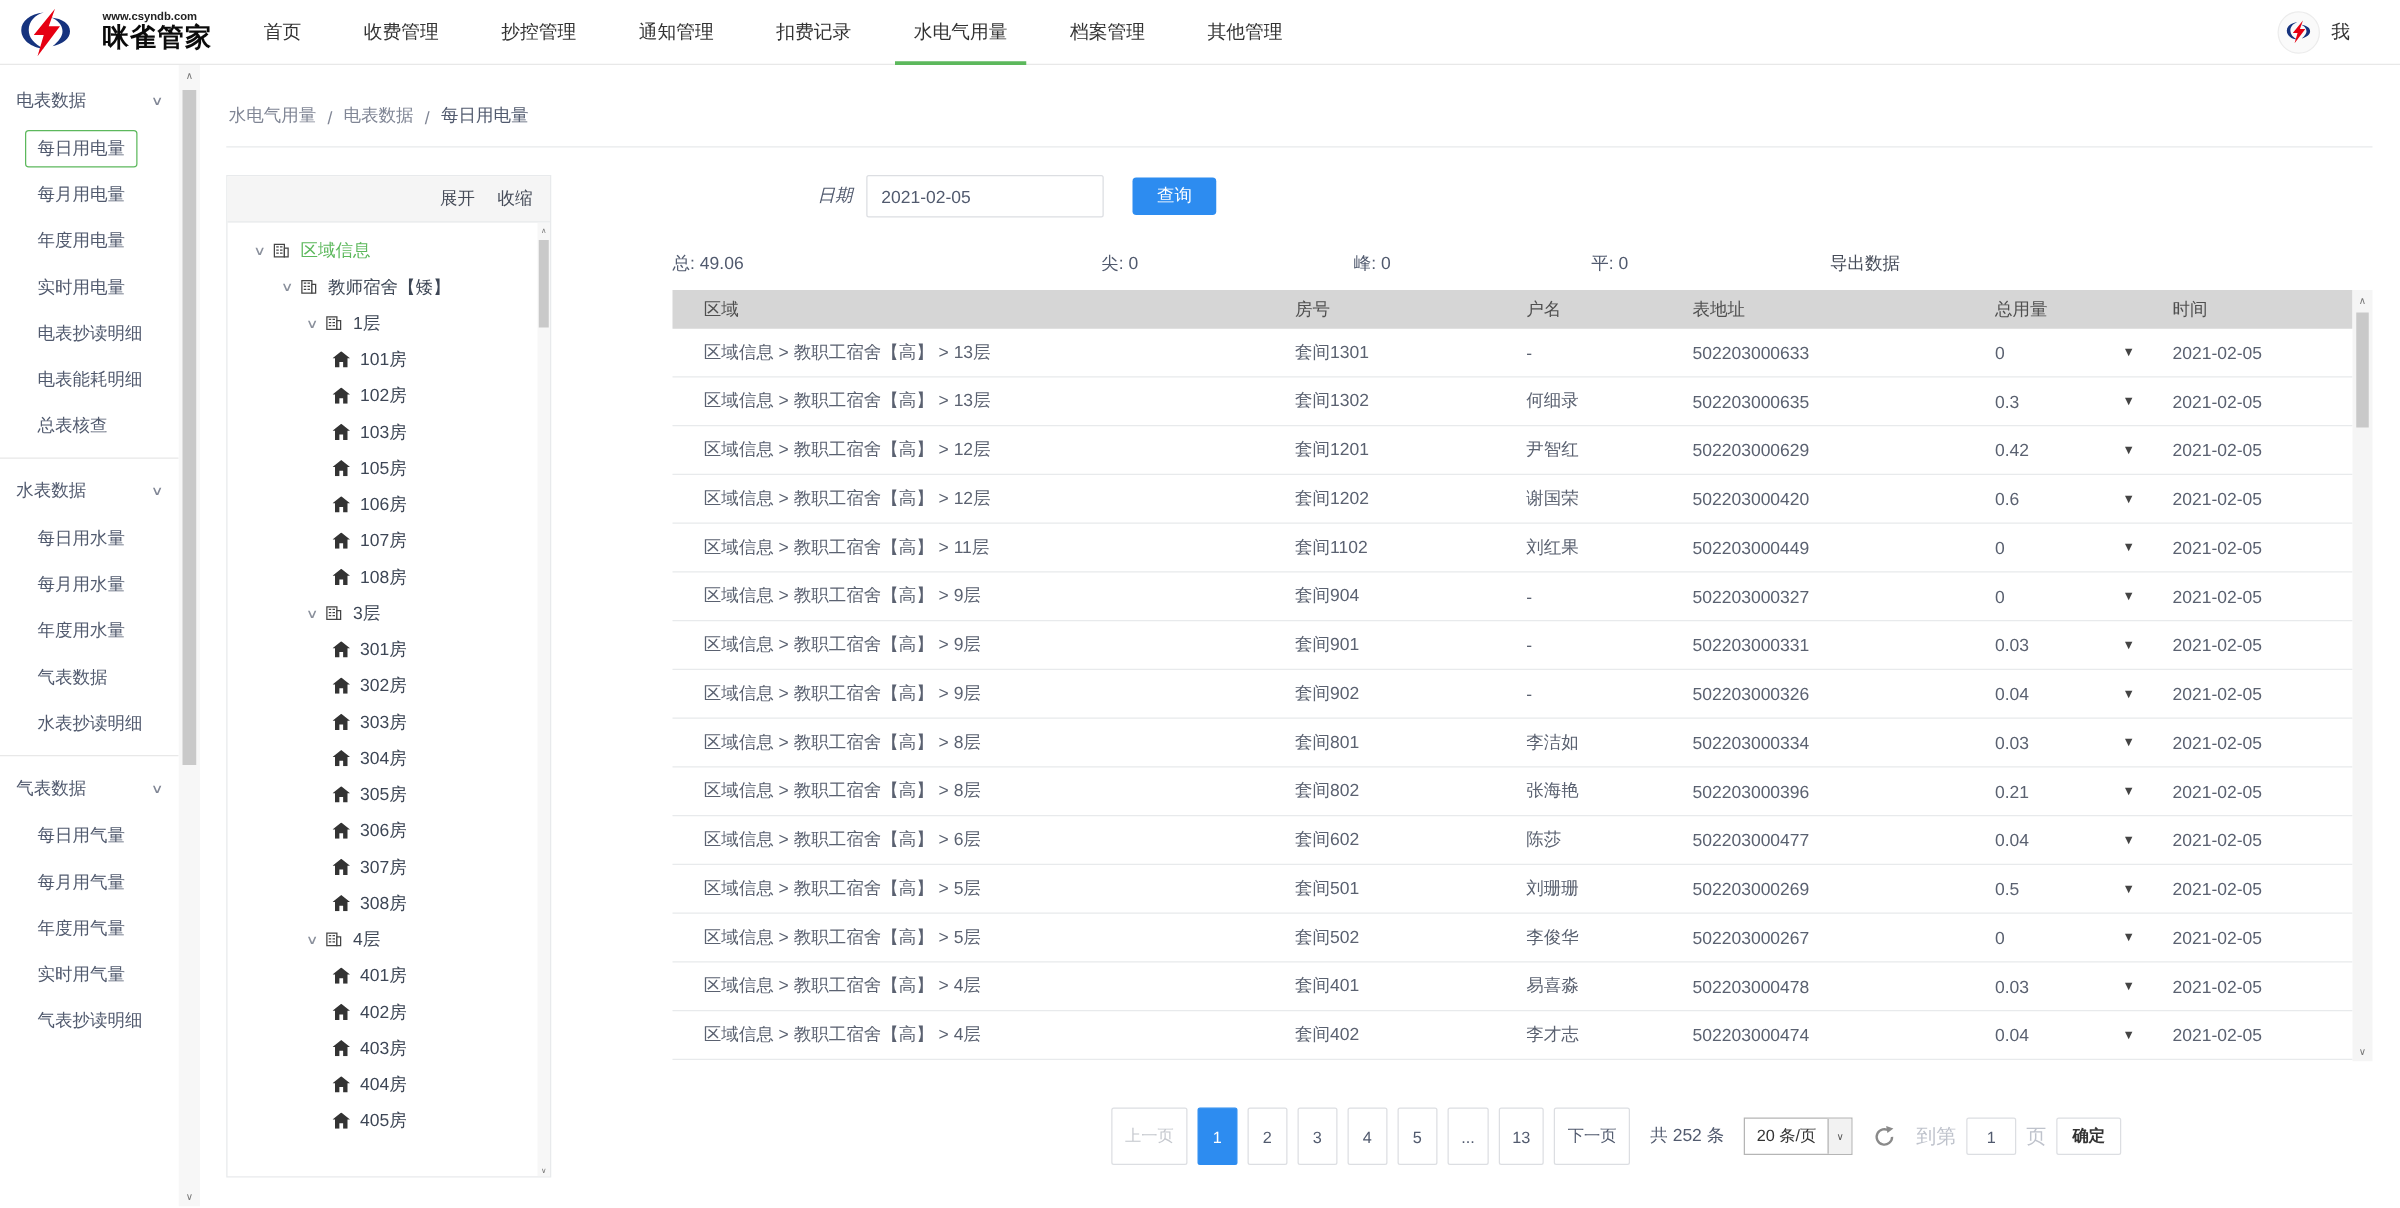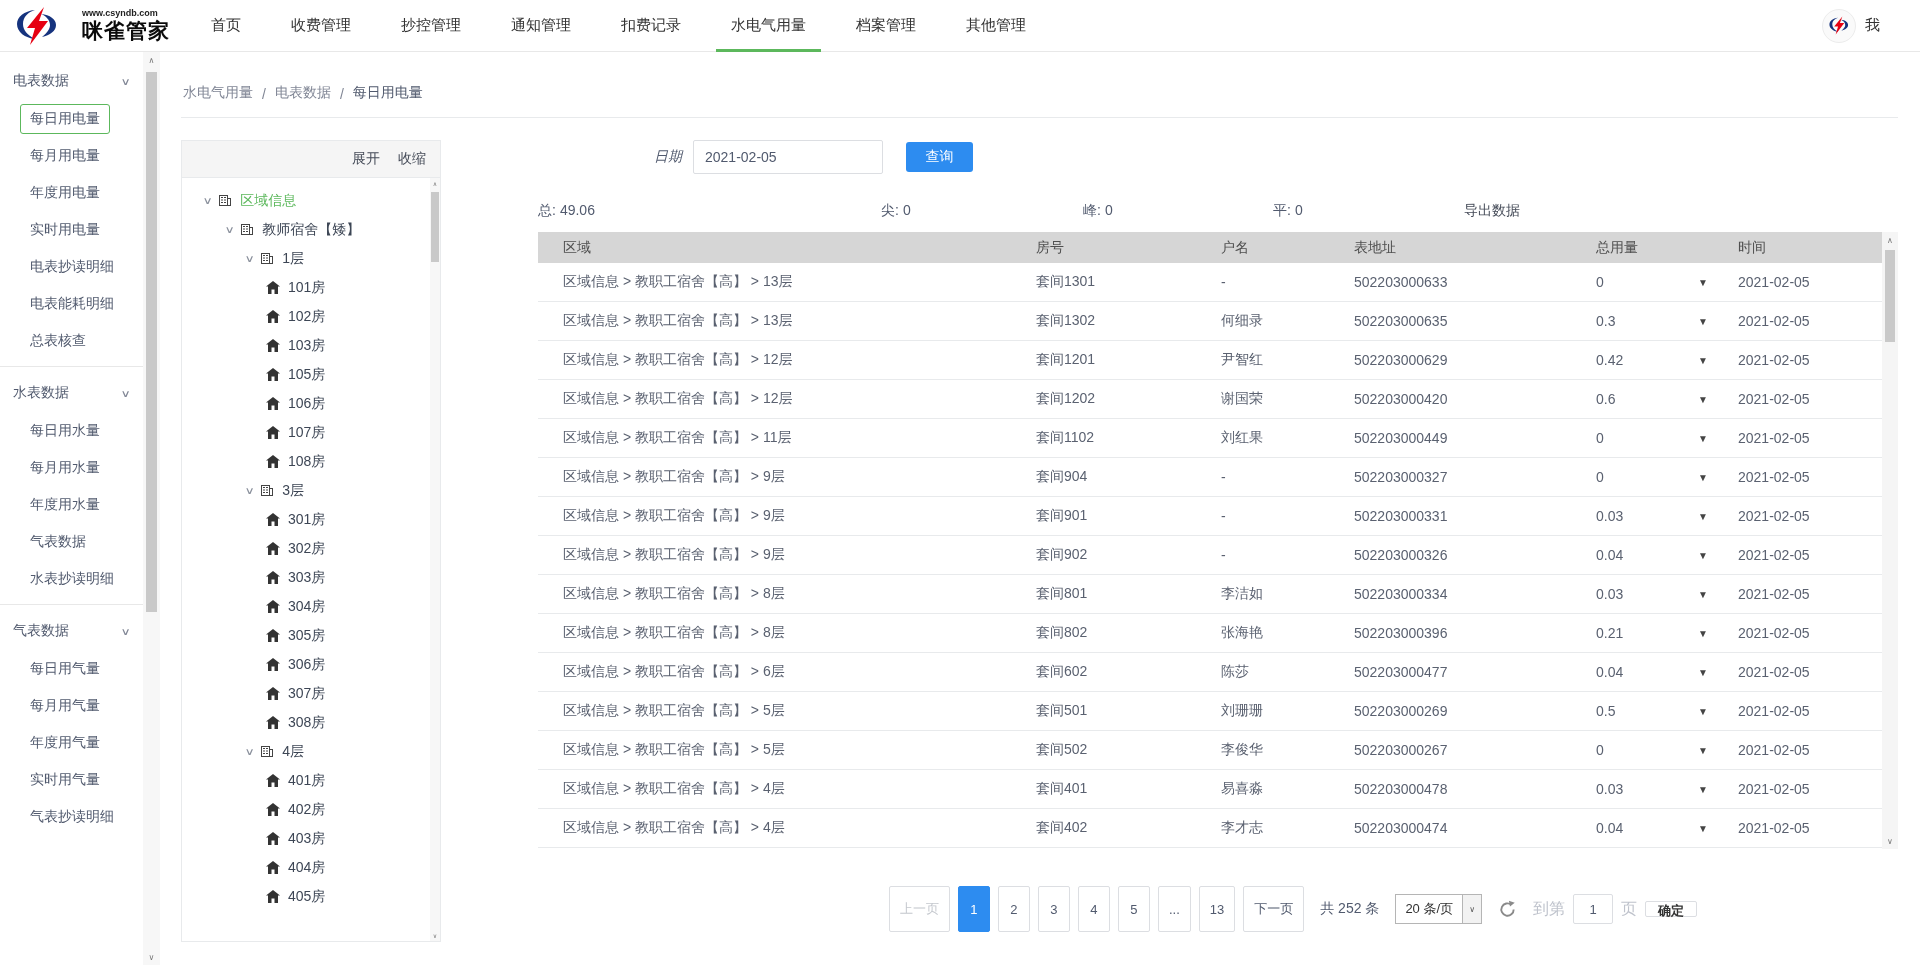--- a/index.html
+++ b/index.html
@@ -97,21 +97,21 @@
   .pg.active { background:#2d8cf0; border-color:#2d8cf0; color:#fff; }
   .pg-total { margin:0 8px; font-size:14px; color:#515a6e; }
   .pg-select { display:flex; align-items:stretch; height:30px; border:1px solid #b5b5b5; background:#fff; cursor:pointer; }
   .pg-select .sel-text { display:flex; align-items:center; padding:0 9px; font-size:13px; color:#333; }
   .pg-select .sel-arrow { width:19px; background:#f2f2f2; border-left:1px solid #b5b5b5; display:flex;
     align-items:center; justify-content:center; font-size:8px; color:#555; }
   .pg-refresh { margin:0 8px; display:flex; align-items:center; cursor:pointer; }
   .pg-goto, .pg-unit { font-size:16px; color:#bfc3cc; }
   .pg-input { width:40px; height:30px; border:1px solid #dcdee2; border-radius:2px; text-align:center;
     font-size:13px; color:#515a6e; outline:none; font-family:"Liberation Sans",sans-serif; }
-  .pg-ok { height:16px; padding:0 12px; border:1px solid #dcdee2; border-radius:2px; background:#fff;
+  .pg-ok { height:30px; padding:0 12px; border:1px solid #dcdee2; border-radius:2px; background:#fff;
     font-size:13px; font-weight:bold; color:#333; cursor:pointer; font-family:"Liberation Sans",sans-serif; }
 </style>
 </head>
 <body>
 
 <div class="navbar">
   <div class="logo">
     <svg width="46" height="38" viewBox="0 0 46 38">
       <path fill="#16337e" d="M21 3 C10 4 3 10 3 17 C3 25 11 31 21 32 C13 28 9 23 9 17 C9 10 14 5 21 3 Z"></path>
       <path fill="#16337e" d="M27 7 C36 8 42 12 42 18 C42 24 36 28 28 30 C33 26 36 22 36 18 C36 13 32 9 27 7 Z"></path>

